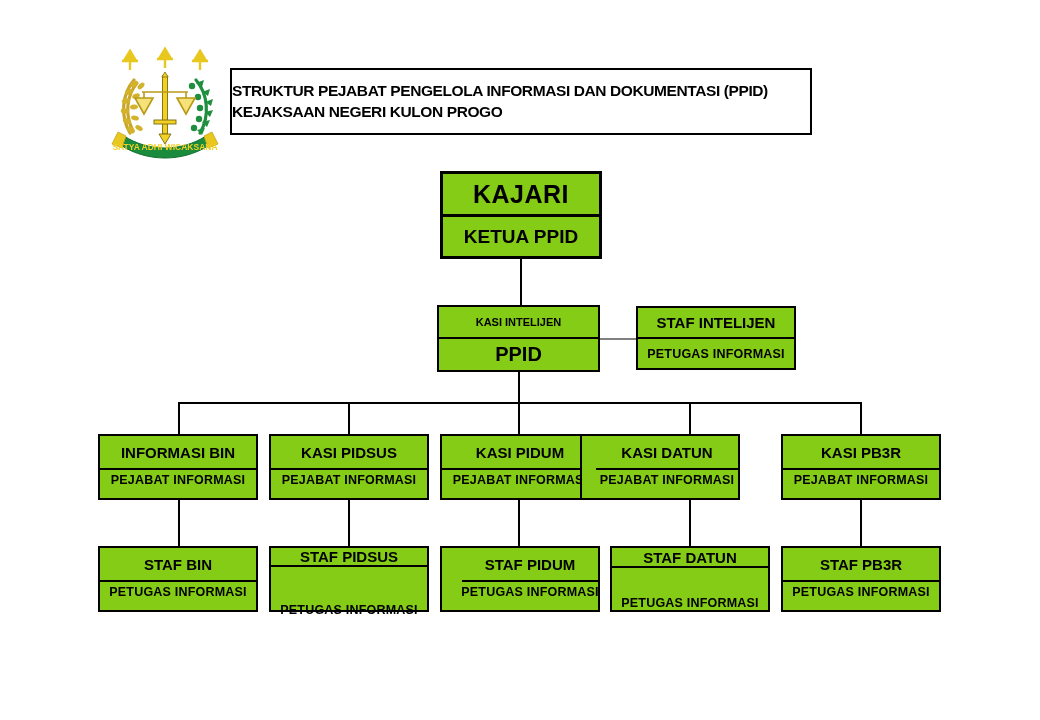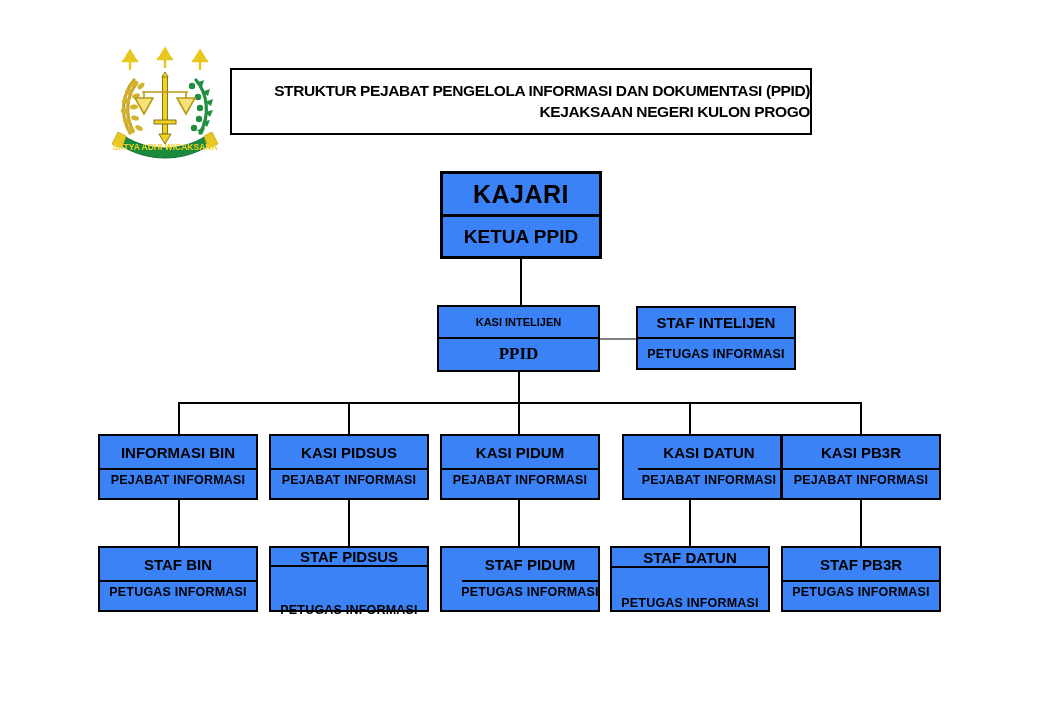--- a/index.html
+++ b/index.html
@@ -27,37 +27,37 @@
   #title-box {
     position: absolute;
     left: 230px;
     top: 68px;
     width: 582px;
     height: 67px;
     border: 2px solid #000;
     box-sizing: border-box;
     display: flex;
     flex-direction: column;
-    align-items: flex-end;
+    align-items: flex-start;
     justify-content: center;
     line-height: 1.35;
   }
   .title-line {
     font-size: 15.5px;
     font-weight: bold;
     letter-spacing: -0.4px;
     text-align: center;
     white-space: nowrap;
   }
 
   
   .node {
     position: absolute;
     box-sizing: border-box;
-    background: #3b82f6;
+    background: #84cc16;
     display: flex;
     flex-direction: column;
     z-index: 3;
   }
   .node .row-top,
   .node .row-bot {
     display: flex;
     align-items: center;
     justify-content: center;
     text-align: center;
@@ -79,21 +79,21 @@
   #node-kajari .row-bot { height: 40px; font-size: 19px; }
 
   
   #node-kasi-intelijen {
     left: 437px; top: 305px; width: 163px; height: 67px;
     border: 2.5px solid #000;
   }
   #node-kasi-intelijen .row-top {
     height: 34px; font-size: 11px; border-bottom: 2.5px solid #000;
   }
-  #node-kasi-intelijen .row-bot { height: 34px; font-size: 17px; font-family: Liberation Serif, serif; }
+  #node-kasi-intelijen .row-bot { height: 34px; font-size: 20px; }
 
   #node-staf-intelijen {
     left: 636px; top: 306px; width: 160px; height: 64px;
     border: 2px solid #000;
   }
   #node-staf-intelijen .row-top {
     height: 32px; font-size: 15px; border-bottom: 2px solid #000;
   }
   #node-staf-intelijen .row-bot { height: 29px; font-size: 12.5px; letter-spacing: 0.2px; }
 
@@ -237,21 +237,21 @@
   <div class="row-bot">PEJABAT  INFORMASI</div>
 </div>
 <div class="node lvl3" id="node-kasi-pidsus" style="left:269px; top:434px;">
   <div class="row-top">KASI PIDSUS</div>
   <div class="row-bot">PEJABAT  INFORMASI</div>
 </div>
 <div class="node lvl3" id="node-kasi-pidum" style="left:440px; top:434px;">
   <div class="row-top">KASI PIDUM</div>
   <div class="row-bot">PEJABAT  INFORMASI</div>
 </div>
-<div class="node lvl3" id="node-kasi-datun" style="left:622px; top:434px;padding-left:14px;">
+<div class="node lvl3" id="node-kasi-datun" style="left:580px; top:434px;padding-left:14px;">
   <div class="row-top">KASI DATUN</div>
   <div class="row-bot">PEJABAT  INFORMASI</div>
 </div>
 <div class="node lvl3" id="node-kasi-pb3r" style="left:781px; top:434px;">
   <div class="row-top">KASI PB3R</div>
   <div class="row-bot">PEJABAT  INFORMASI</div>
 </div>
 
 <div class="node lvl4" id="node-staf-bin" style="left:98px; top:546px;">
   <div class="row-top">STAF BIN</div>

